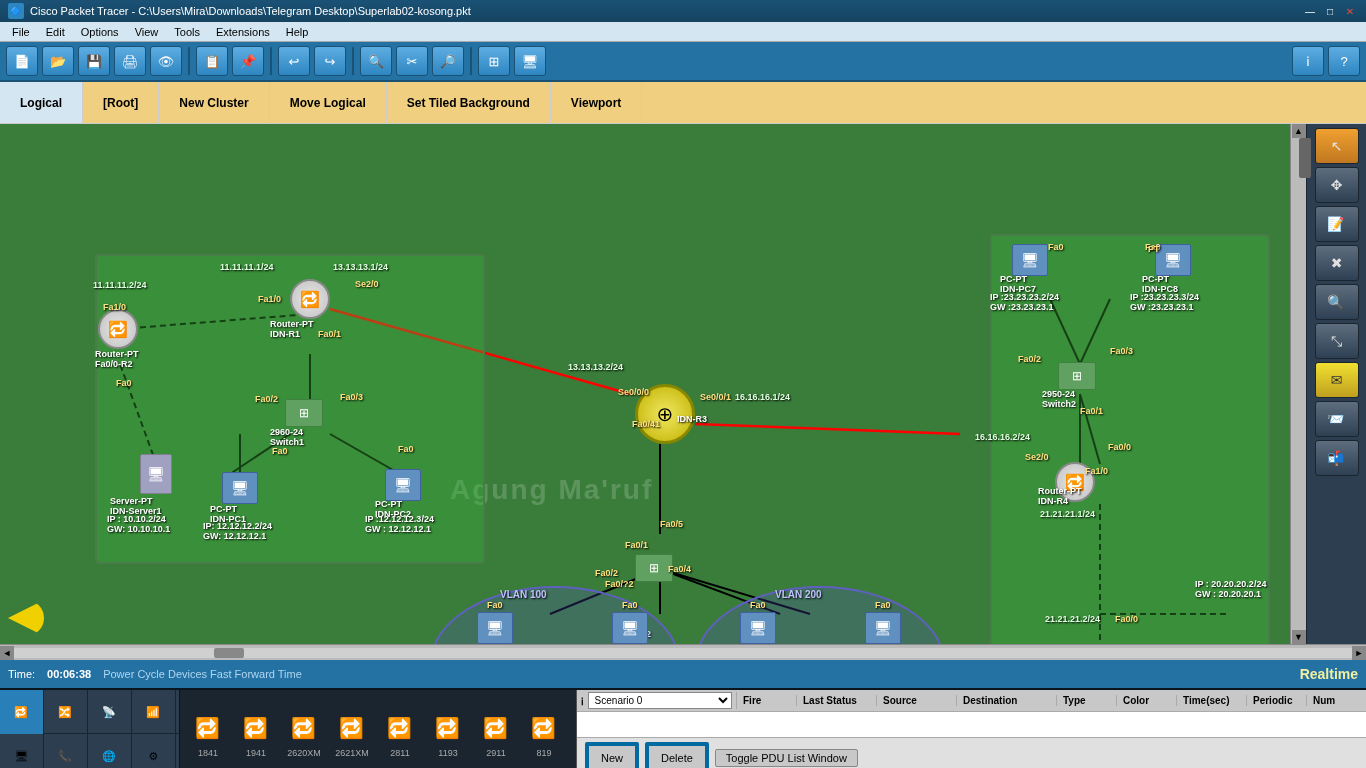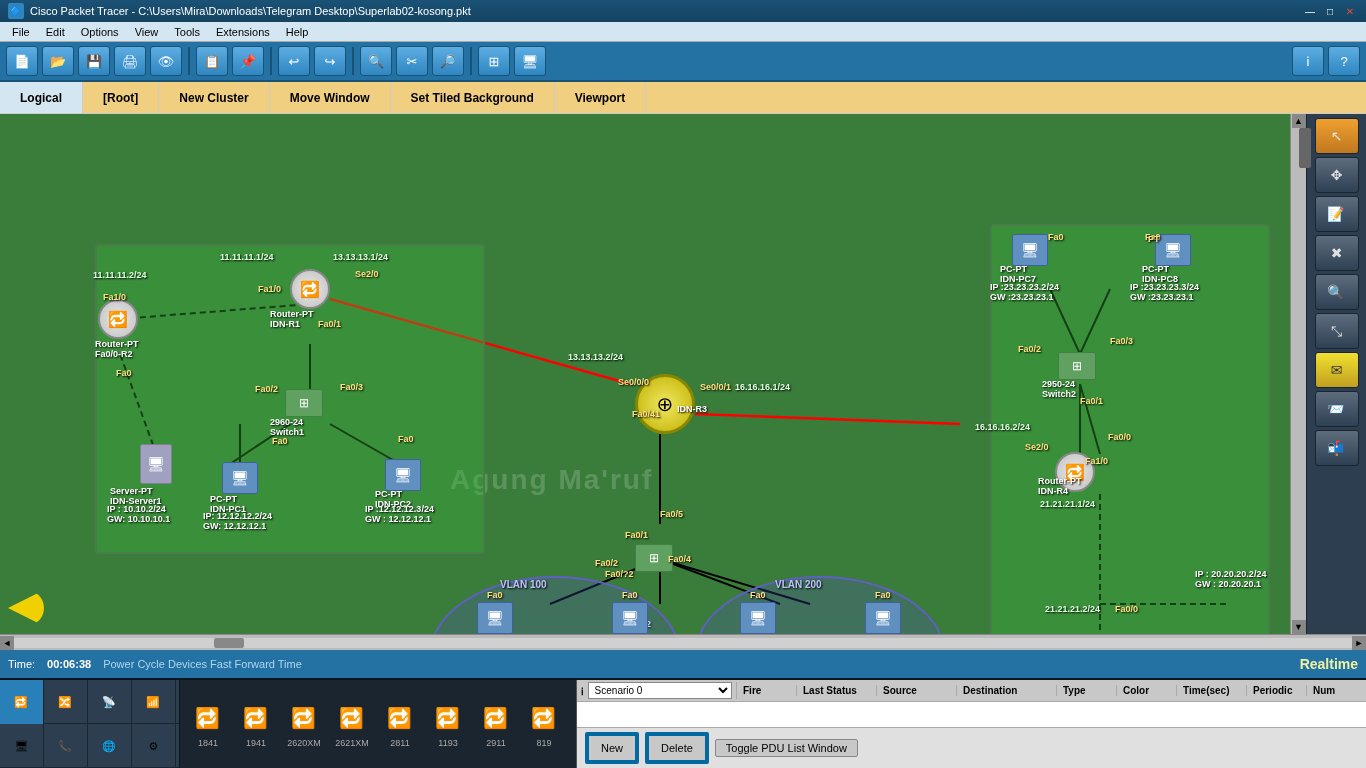--- a/index.html
+++ b/index.html
@@ -52,21 +52,21 @@
       cursor: pointer;
       display: flex; align-items: center; justify-content: center;
       color: white; font-size: 13px;
     }
     .tb-sep { width: 2px; height: 28px; background: #1a5276; margin: 0 2px; }
     .tb-btn-right { margin-left: auto; }
 
     
     #locationbar {
       background: #f0d080;
-      height: 32px;
+      height: 42px;
       display: flex;
       align-items: center;
       border-bottom: 1px solid #ccc;
     }
     .loc-item {
       height: 100%;
       display: flex; align-items: center;
       padding: 0 20px;
       font-weight: bold;
       font-size: 12px;
@@ -335,21 +335,21 @@
   <button class="tb-btn">⊞</button>
   <button class="tb-btn">🖥</button>
   <button class="tb-btn tb-btn-right">ℹ</button>
   <button class="tb-btn">?</button>
 </div>
 
 <div id="locationbar">
   <div class="loc-item" id="loc-logical">Logical</div>
   <div class="loc-item">[Root]</div>
   <div class="loc-item">New Cluster</div>
-  <div class="loc-item">Move Window</div>
+  <div class="loc-item">Move Logical</div>
   <div class="loc-item">Set Tiled Background</div>
   <div class="loc-item">Viewport</div>
 </div>
 
 <div id="main" style="height: 520px;">
 
   <div id="canvas">
 
     <svg class="connections">
 

